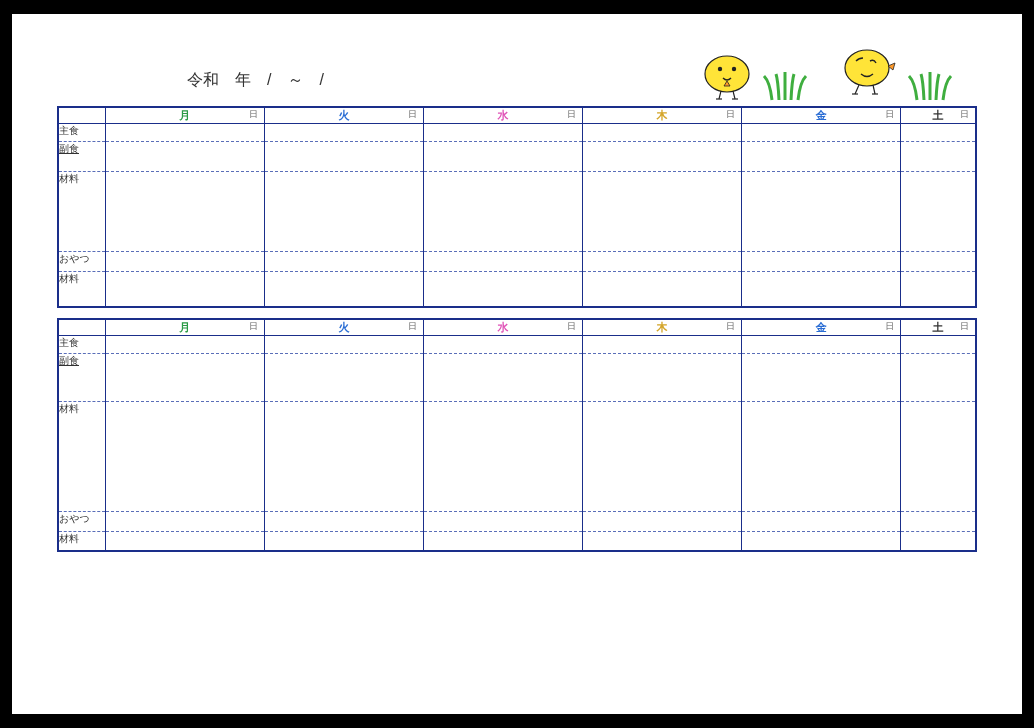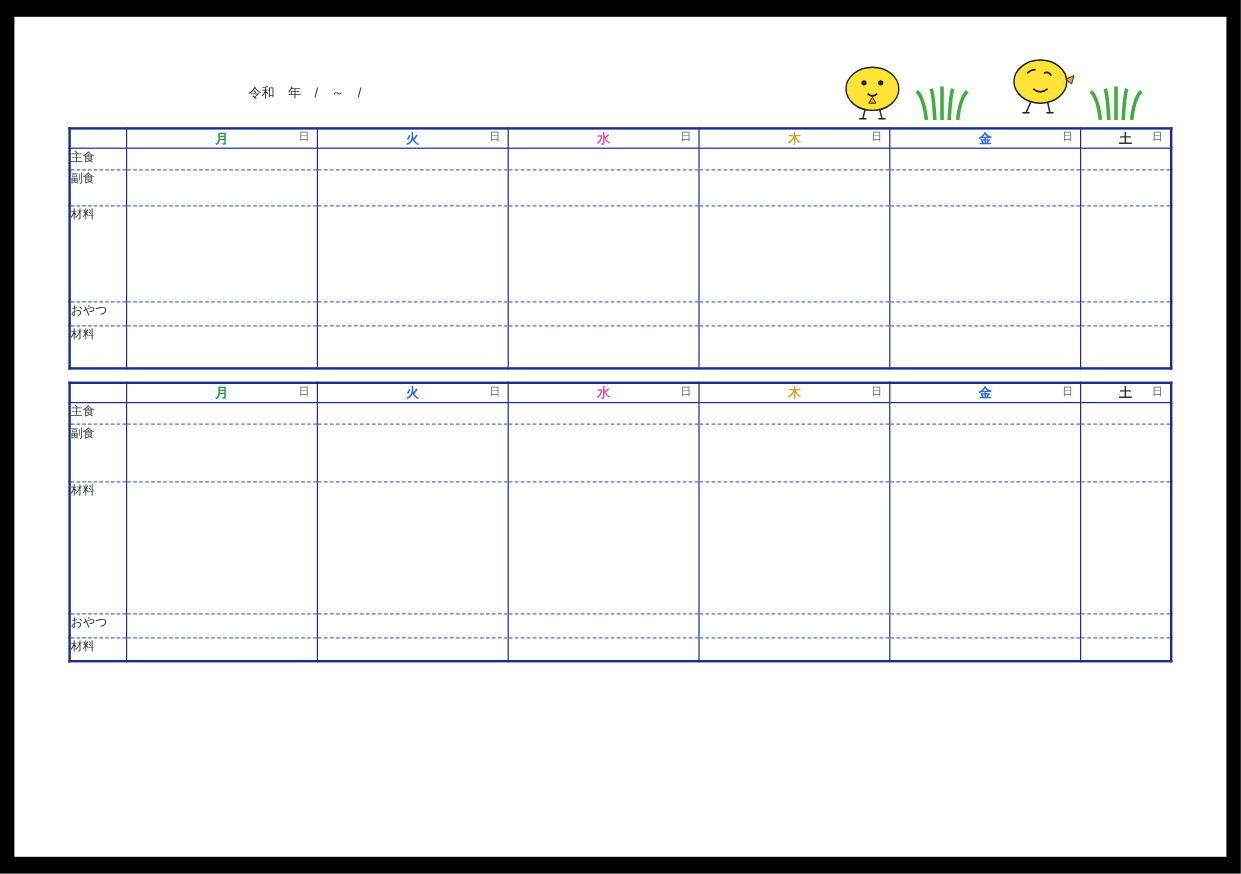--- a/index.html
+++ b/index.html
@@ -23,23 +23,22 @@
   .header {
     display: flex;
     align-items: center;
     height: 60px;
     position: relative;
   }
   .date-line {
     position: absolute;
     left: 130px;
     top: 34px;
-    font-size: 11px;
+    font-size: 16px;
     color: #333;
-    margin-left: 20px;
   }
   .title {
     position: absolute;
     left: 370px;
     top: 2px;
     font-size: 30px;
     font-weight: bold;
     letter-spacing: 14px;
     white-space: nowrap;
   }
@@ -96,21 +95,21 @@
     font-size: 11px;
     font-weight: bold;
   }
   .day-suffix {
     position: absolute;
     right: 6px;
     font-size: 9px;
     color: #666;
   }
   .h1 td { height: 18px; }
-  .h2 td { height: 30px; }
+  .h2 td { height: 30px; text-decoration: underline; }
   .h3 td { height: 80px; }
   .h4 td { height: 20px; }
   .h5 td { height: 36px; }
   .t2 .h2 td { height: 48px; }
   .t2 .h3 td { height: 110px; }
   .t2 .h5 td { height: 20px; }
 </style>
 </head>
 <body>
 

